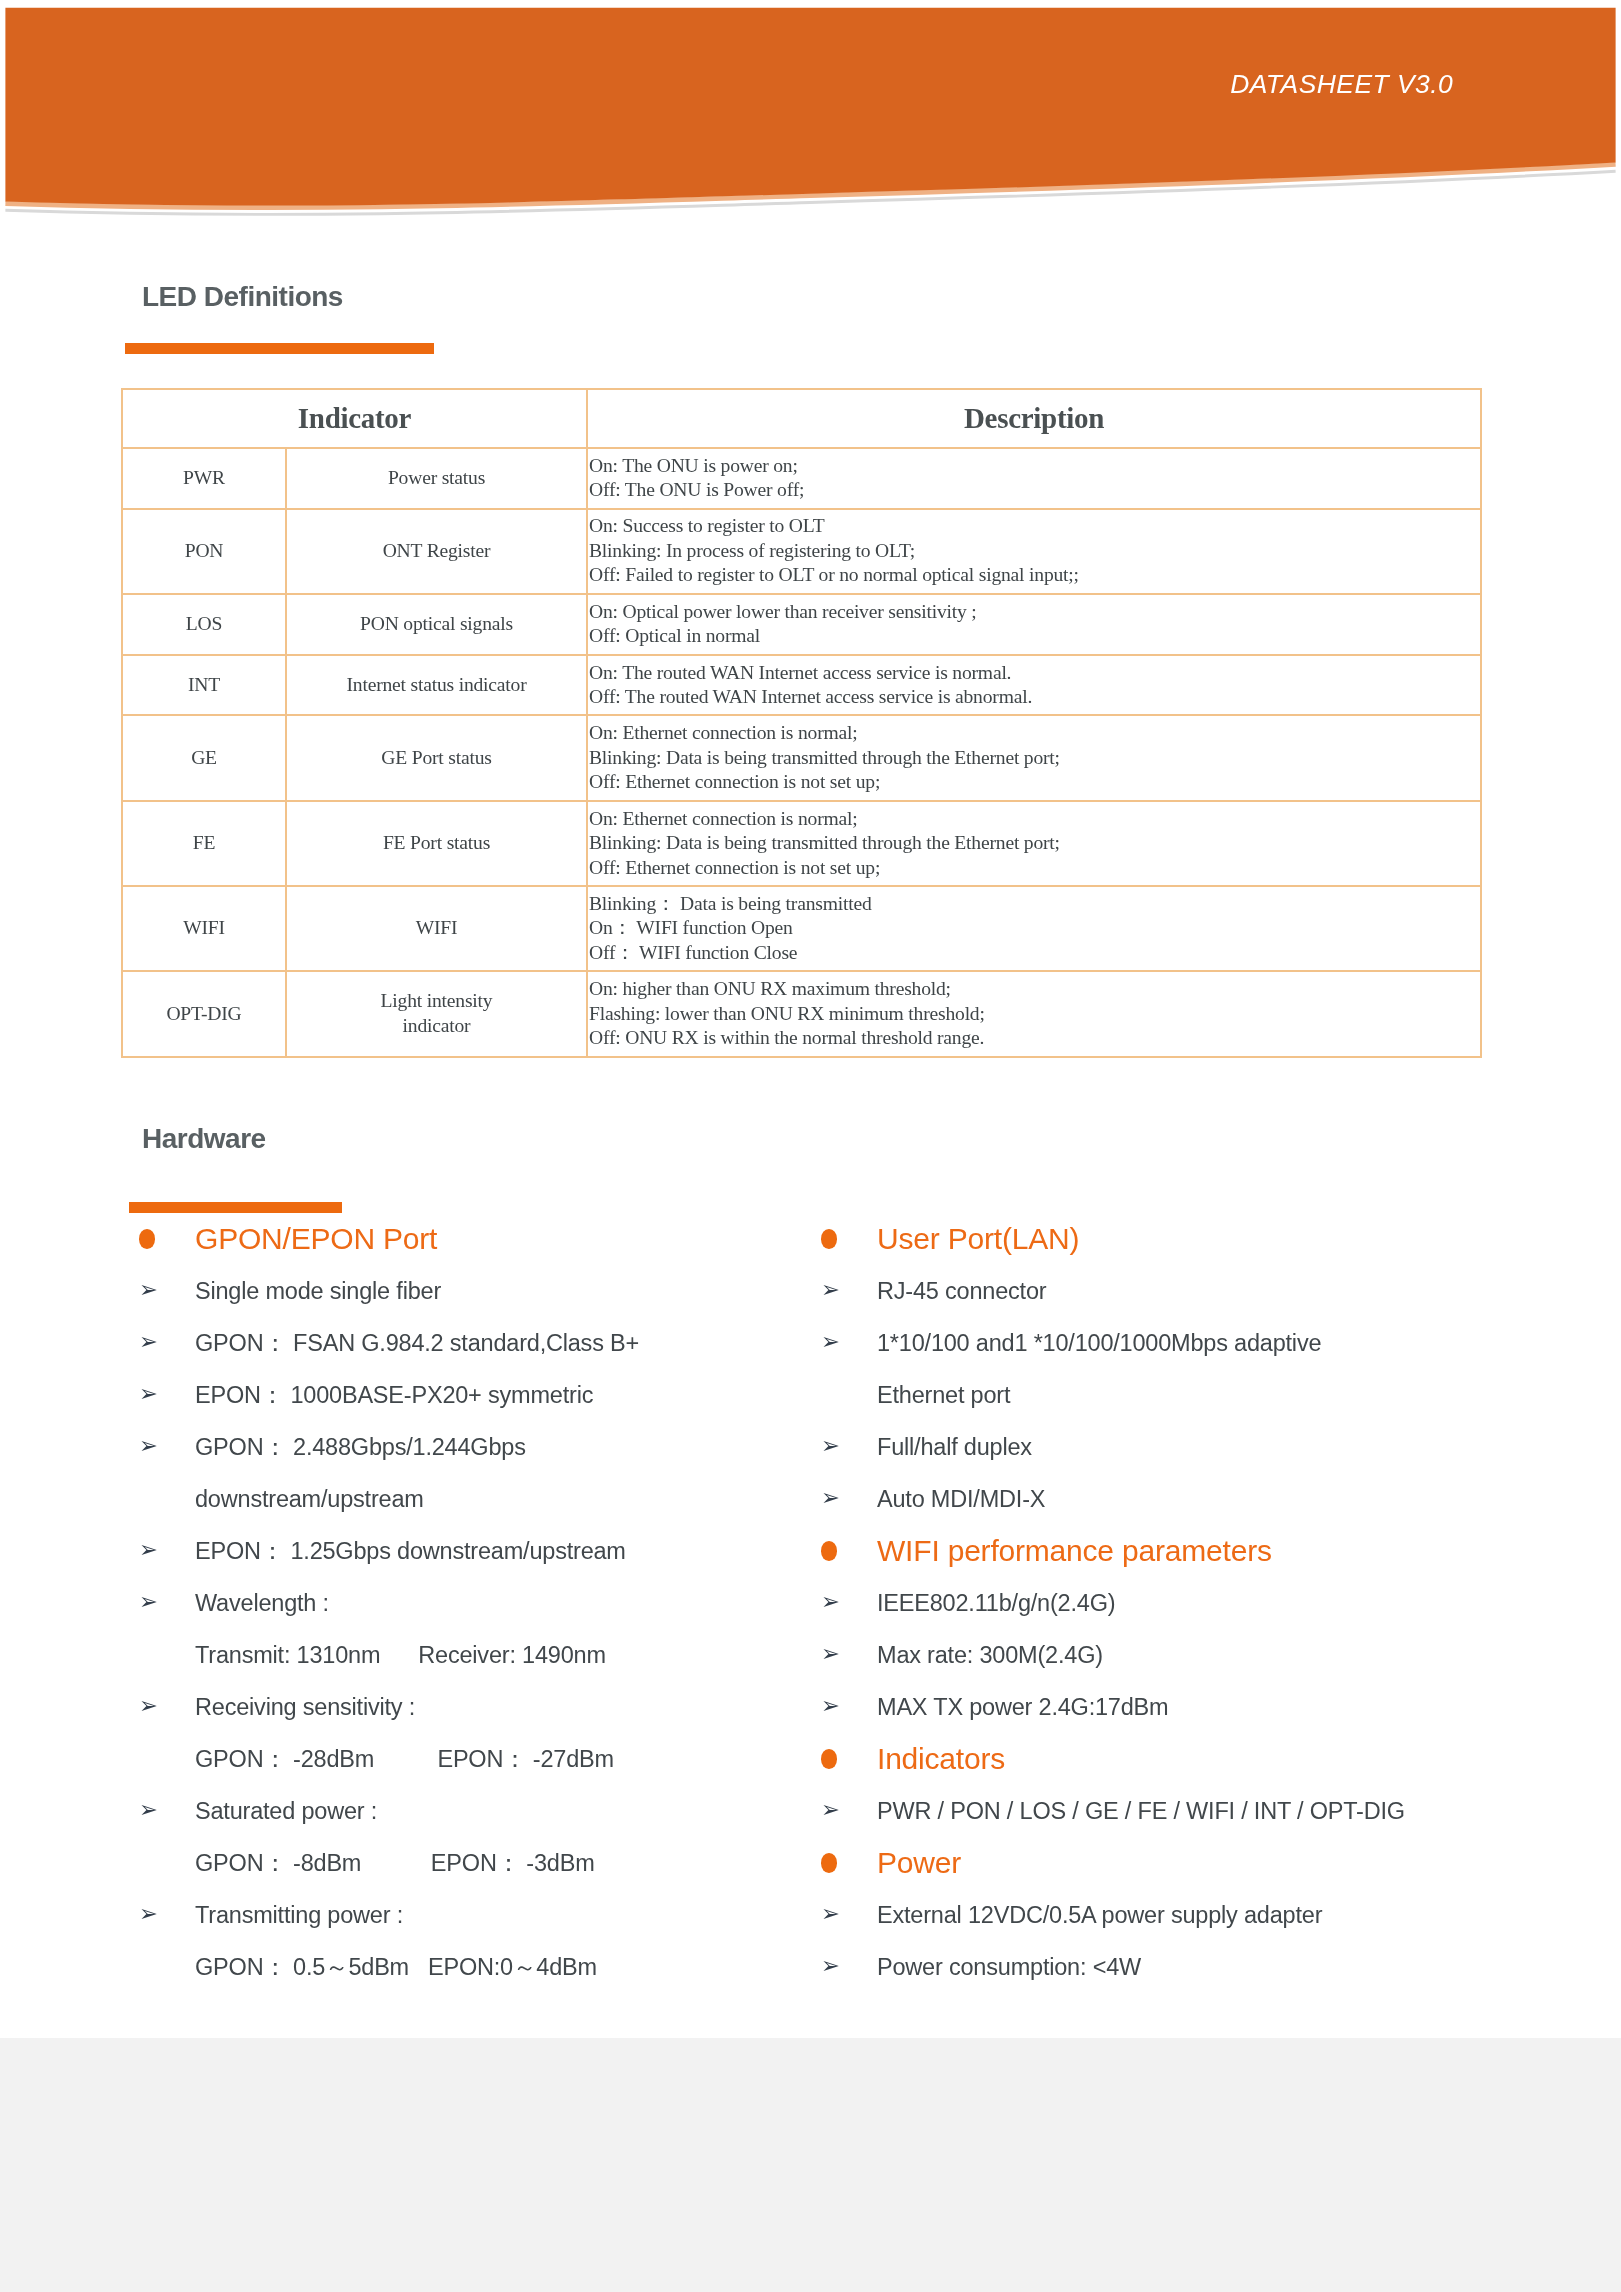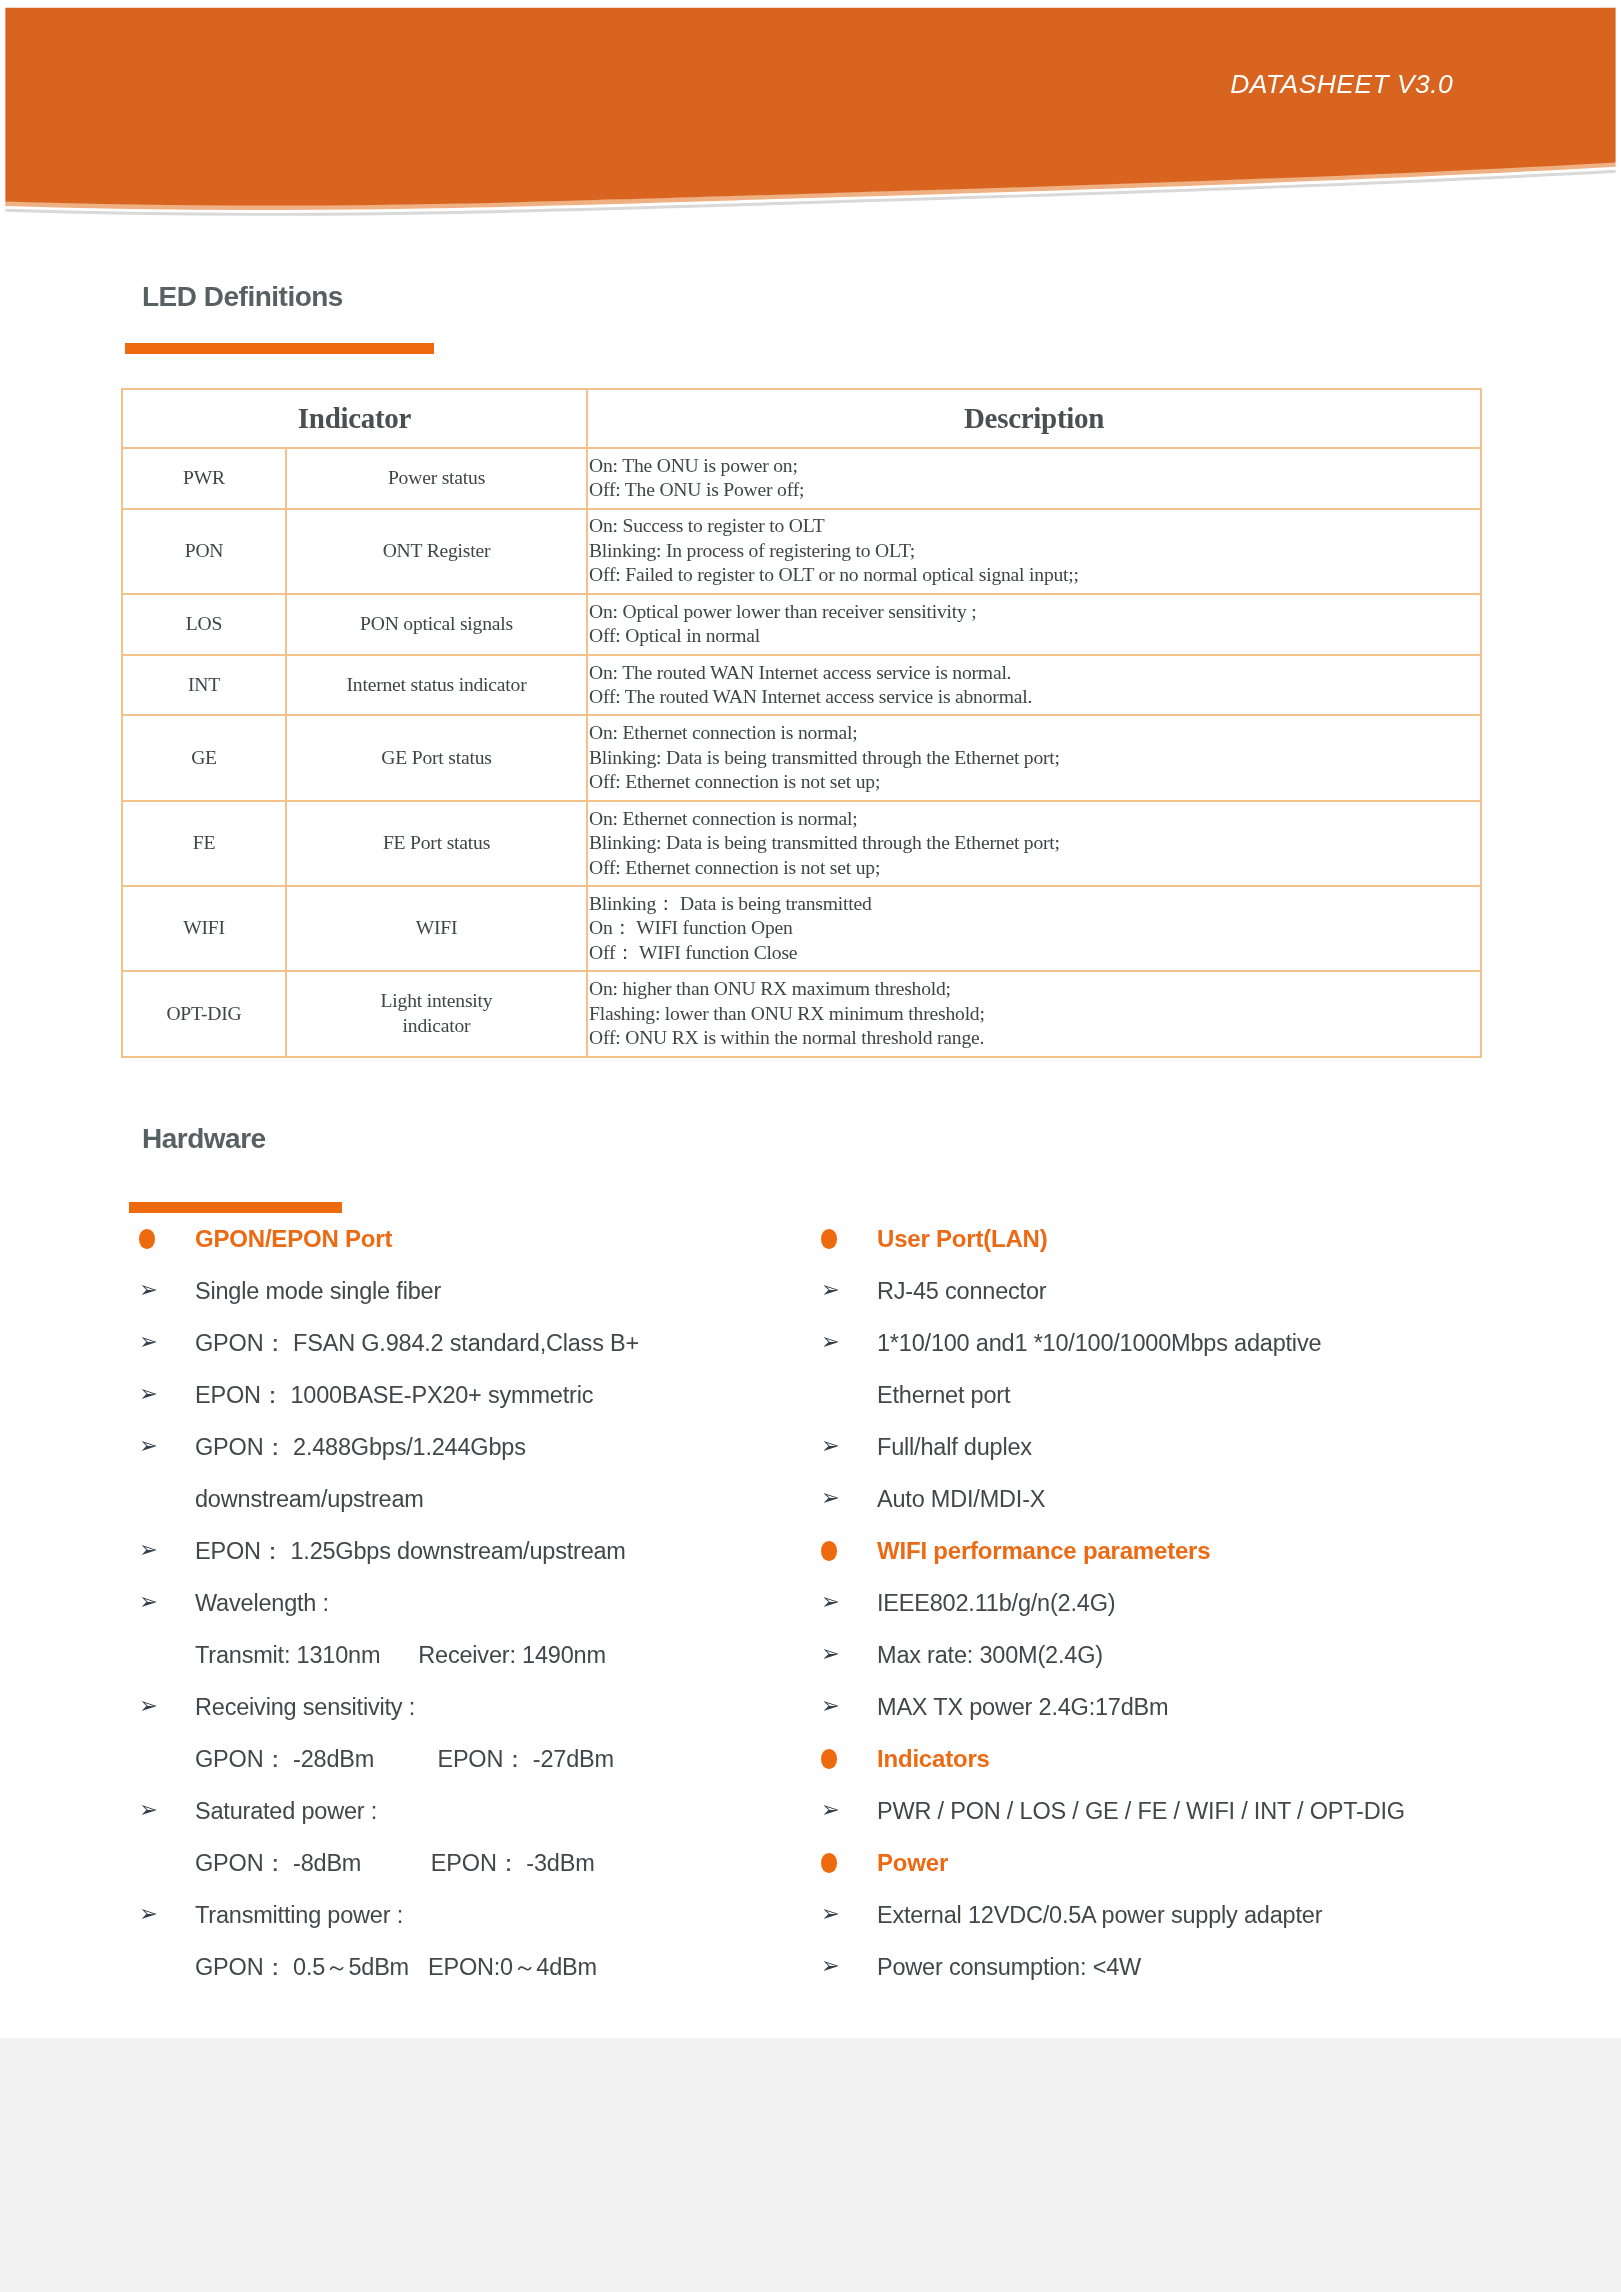--- a/index.html
+++ b/index.html
@@ -61,21 +61,21 @@
   .hw-marker{flex:0 0 56px;display:flex;align-items:center;}
   .hw-bullet{
     width:15.7px;height:19.6px;border-radius:50%;
     background:var(--accent);display:inline-block;
   }
   .hw-arrow{
     font-size:22.5px;color:#333E4B;line-height:1;
     display:inline-block;transform:translateY(-1px);
   }
   .hw-row.heading .hw-text{
-    color:#ED6A15;font-weight:bold;font-size:24px;
+    color:#ED6A15;font-weight:normal;font-size:30px;
   }
   .hw-text{white-space:pre;}
 </style>
 </head>
 <body>
 
 <div class="page">
 
   <svg class="hdr-svg" width="1621" height="225" viewBox="0 0 1654 230">
     <path d="M4,215 C320,225 560,215 827,207 C1100,199 1400,189 1650,175" fill="none" stroke="#d9d9d9" stroke-width="3"></path>

